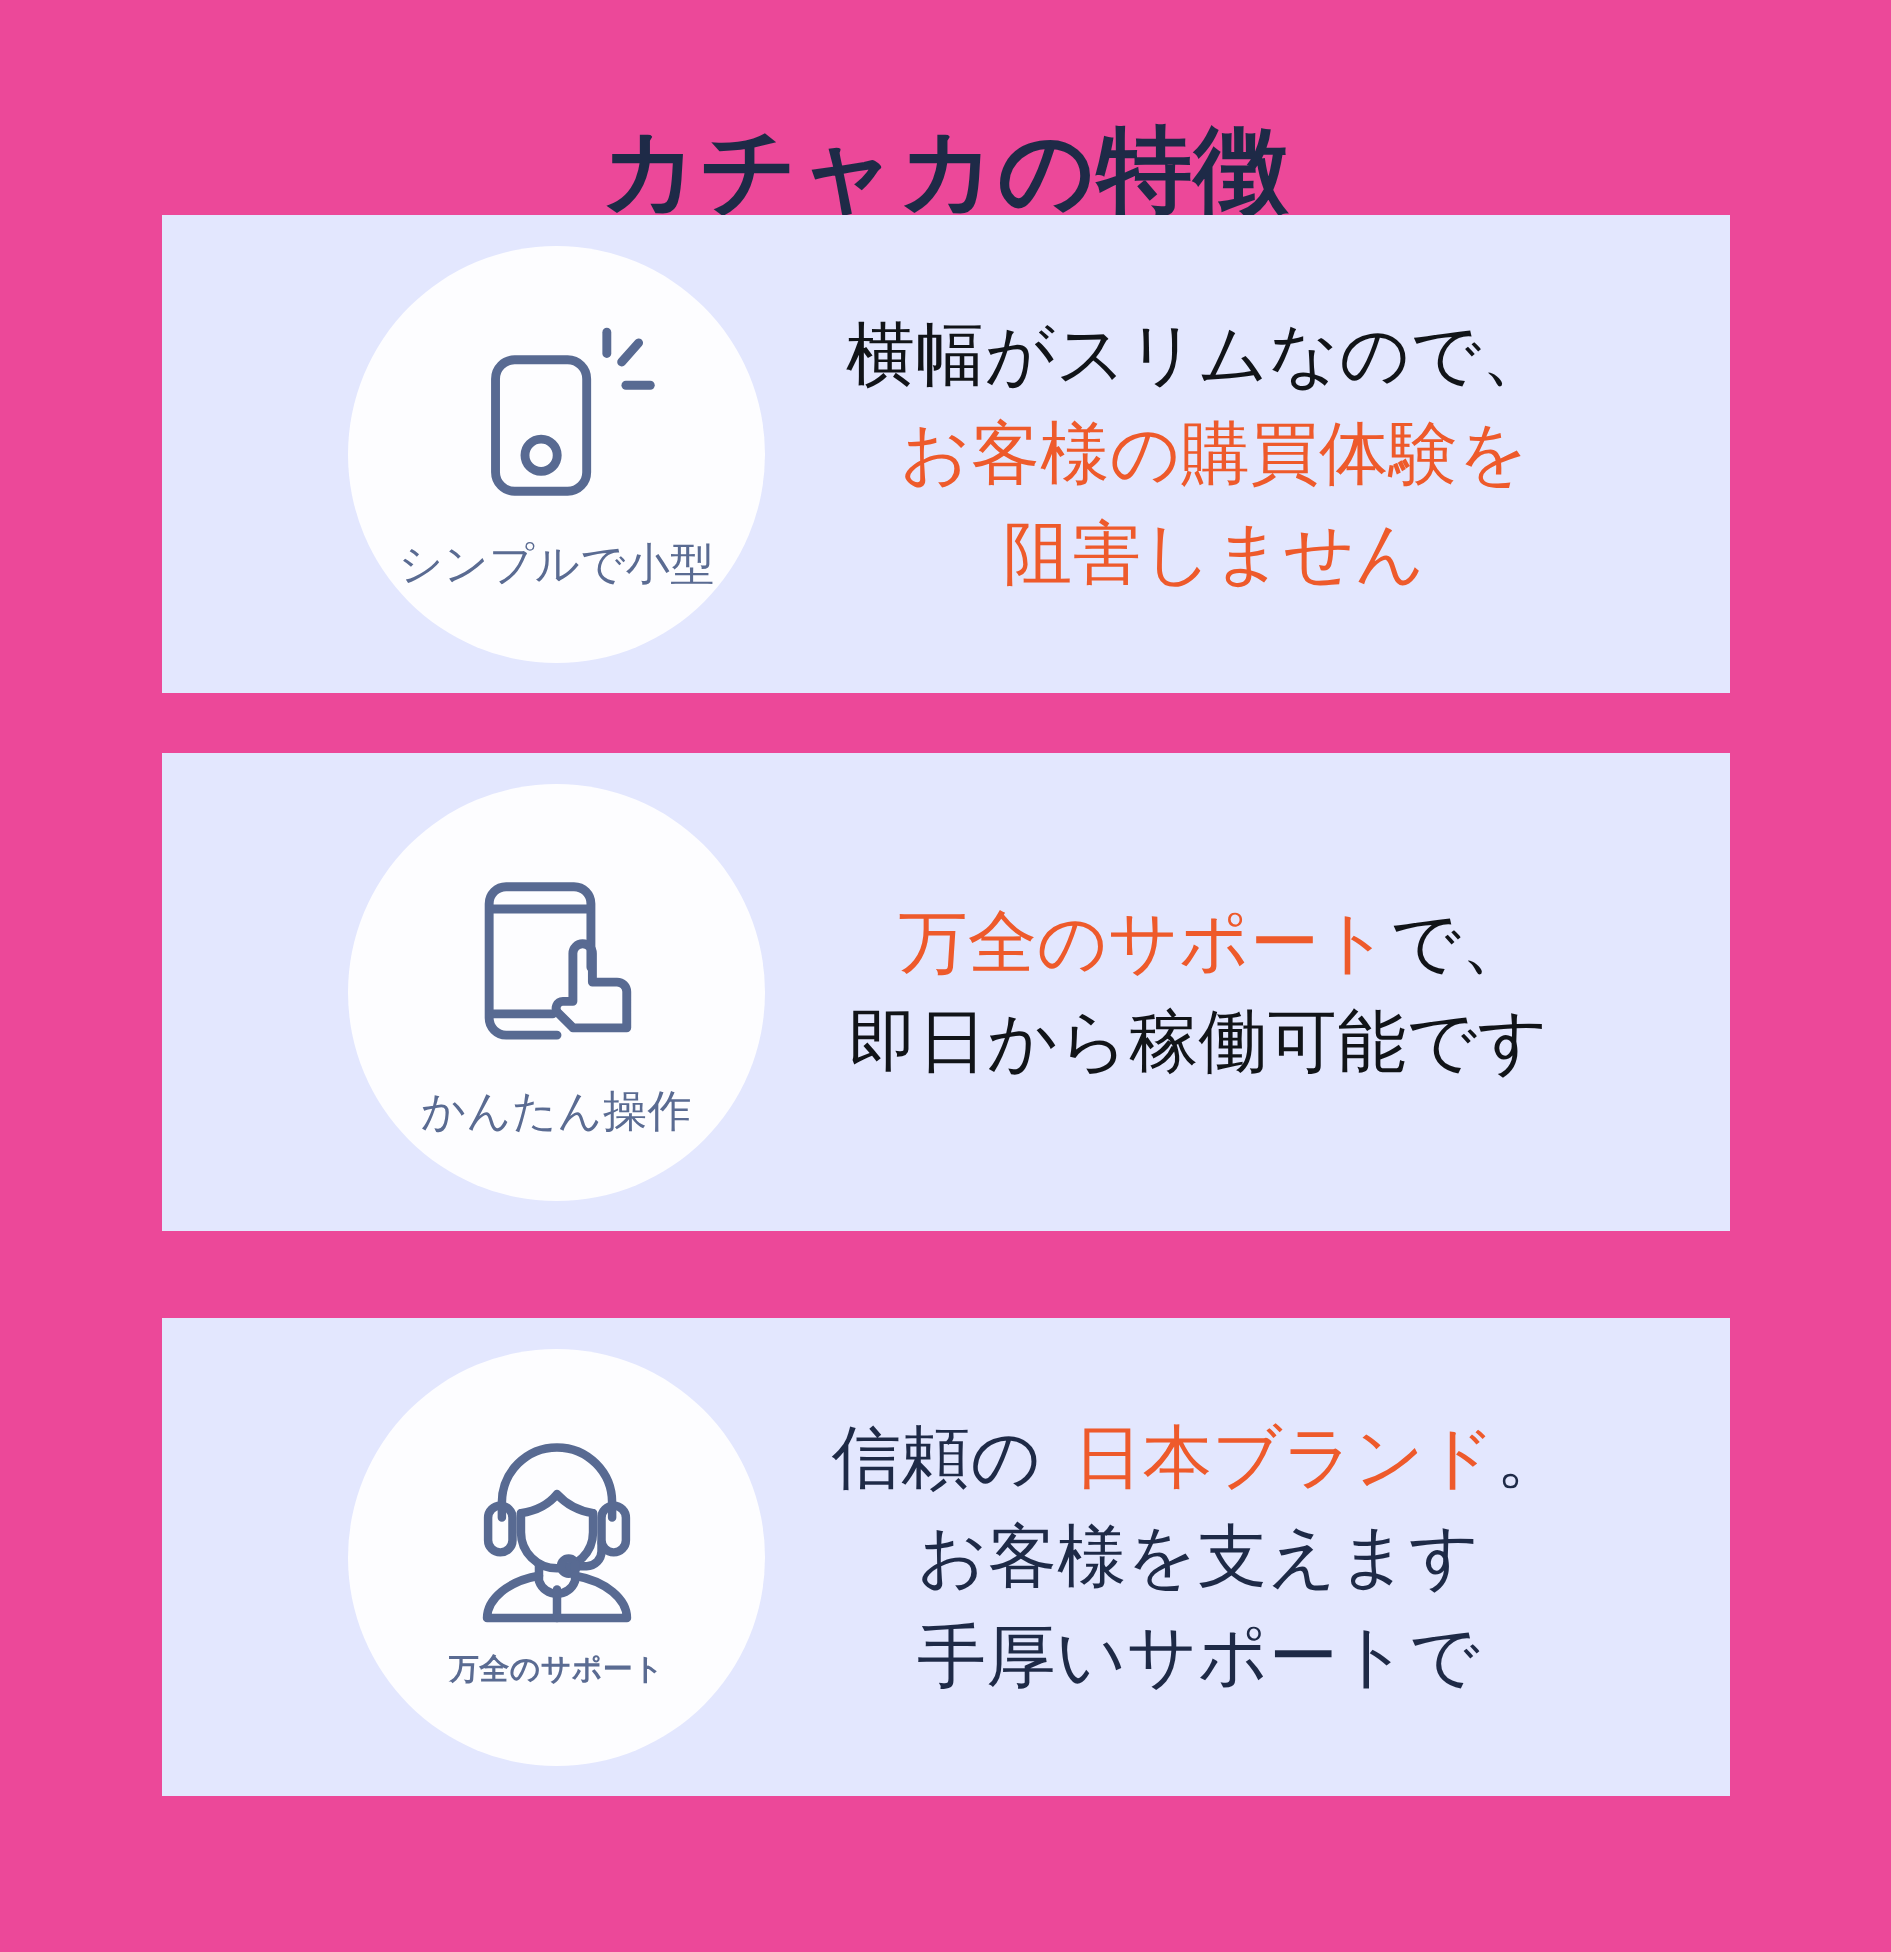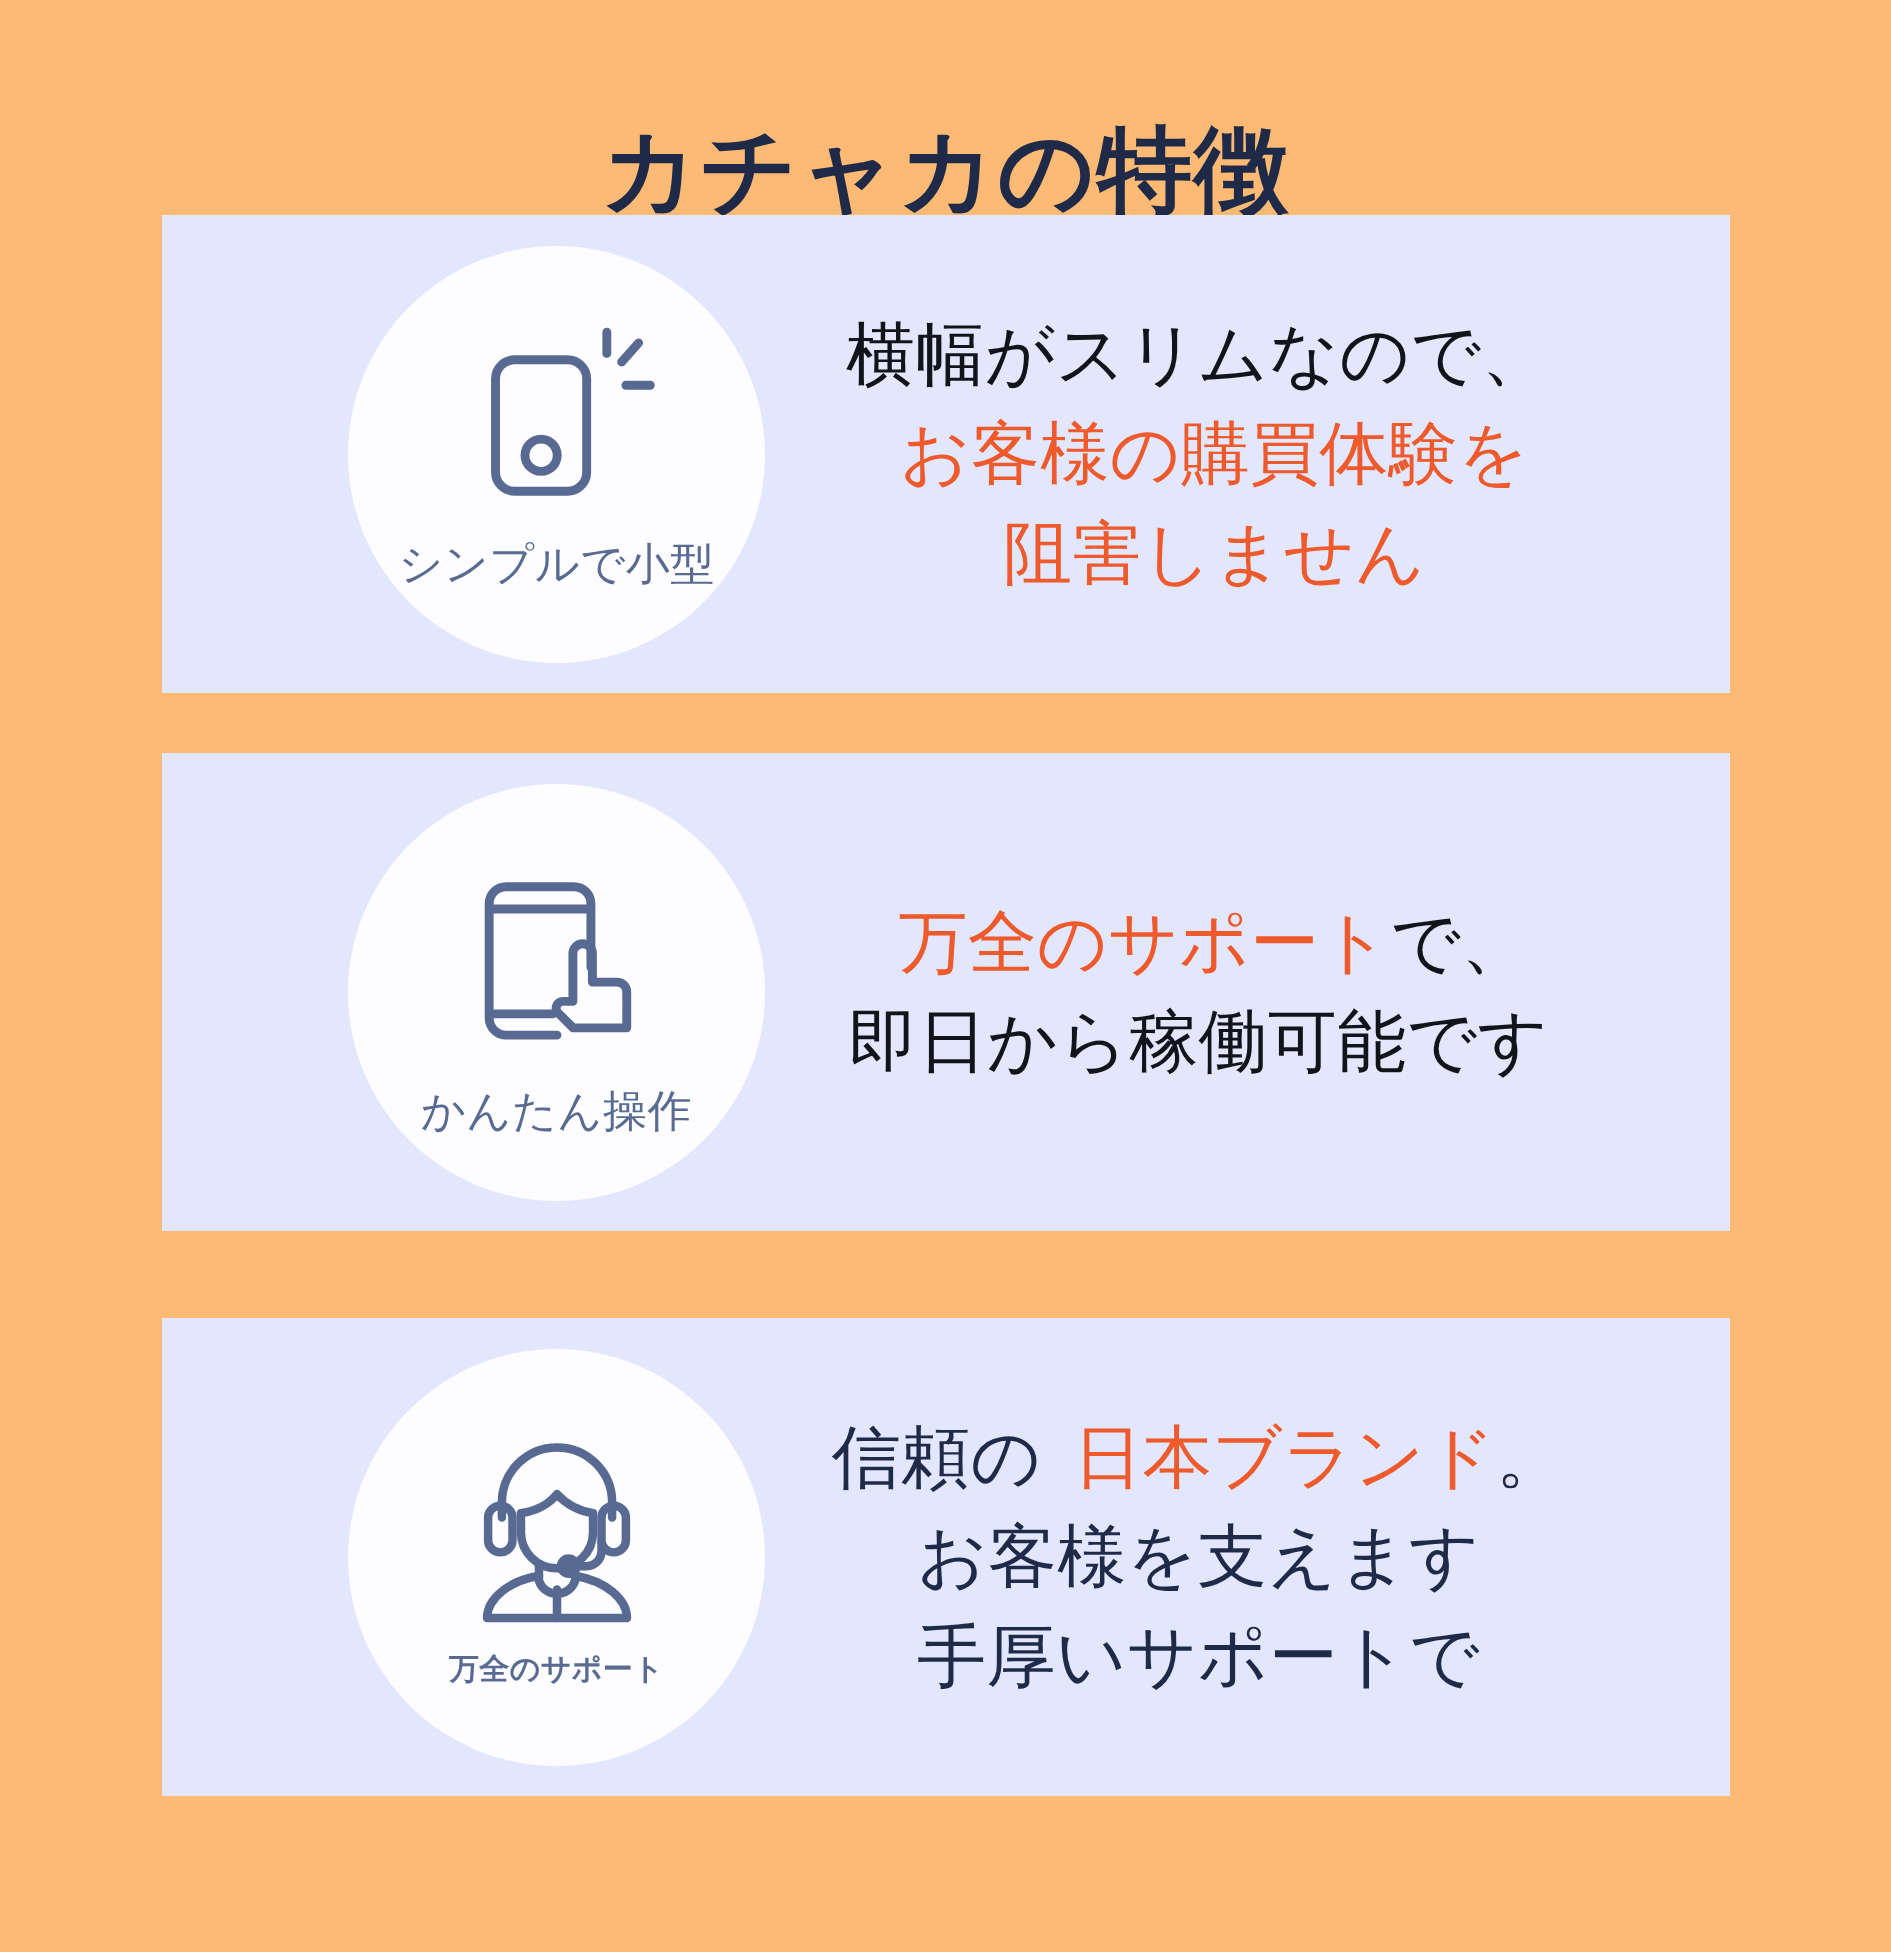--- a/index.html
+++ b/index.html
@@ -12,21 +12,21 @@
     height: 1953px;
     font-family: "Liberation Sans", "DejaVu Sans", sans-serif;
     -webkit-font-smoothing: antialiased;
     overflow: hidden;
   }
 
   .page {
     position: relative;
     width: 1892px;
     height: 1953px;
-    background: #fdba74;
+    background: #ec4899;
     box-sizing: border-box;
   }
 
   
   .page-title {
     position: absolute;
     left: 0;
     top: 49px;
     width: 1892px;
     text-align: center;

